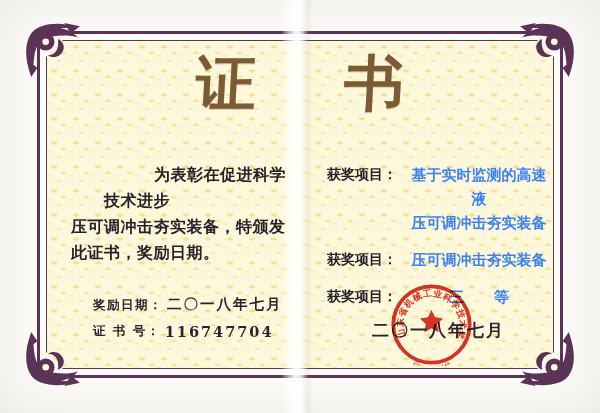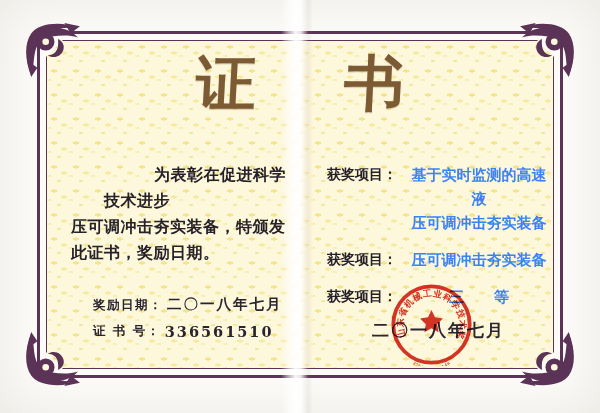--- a/index.html
+++ b/index.html
@@ -166,21 +166,21 @@
     <div class="line">此证书，奖励日期。</div>
   </div>
 
   <div class="left-fields">
     <div class="lf-row">
       <span class="lf-label">奖励日期：</span>
       <span class="lf-value">二〇一八年七月</span>
     </div>
     <div class="lf-row">
       <span class="lf-label">证 书 号：</span>
-      <span class="lf-value">336561510</span>
+      <span class="lf-value">116747704</span>
     </div>
   </div>
 
   <div class="right-fields">
     <div class="rf-row">
       <span class="rf-label">获奖项目：</span>
       <span class="rf-value">
         <span style="display:block">基于实时监测的高速液</span>
         <span style="display:block">压可调冲击夯实装备</span>
       </span>

